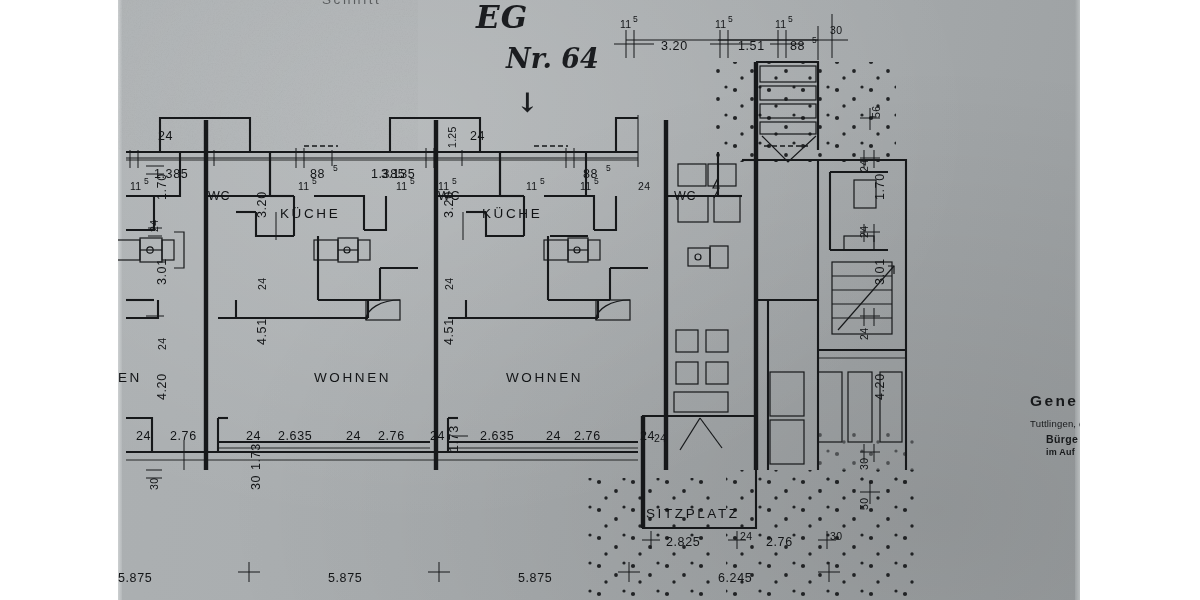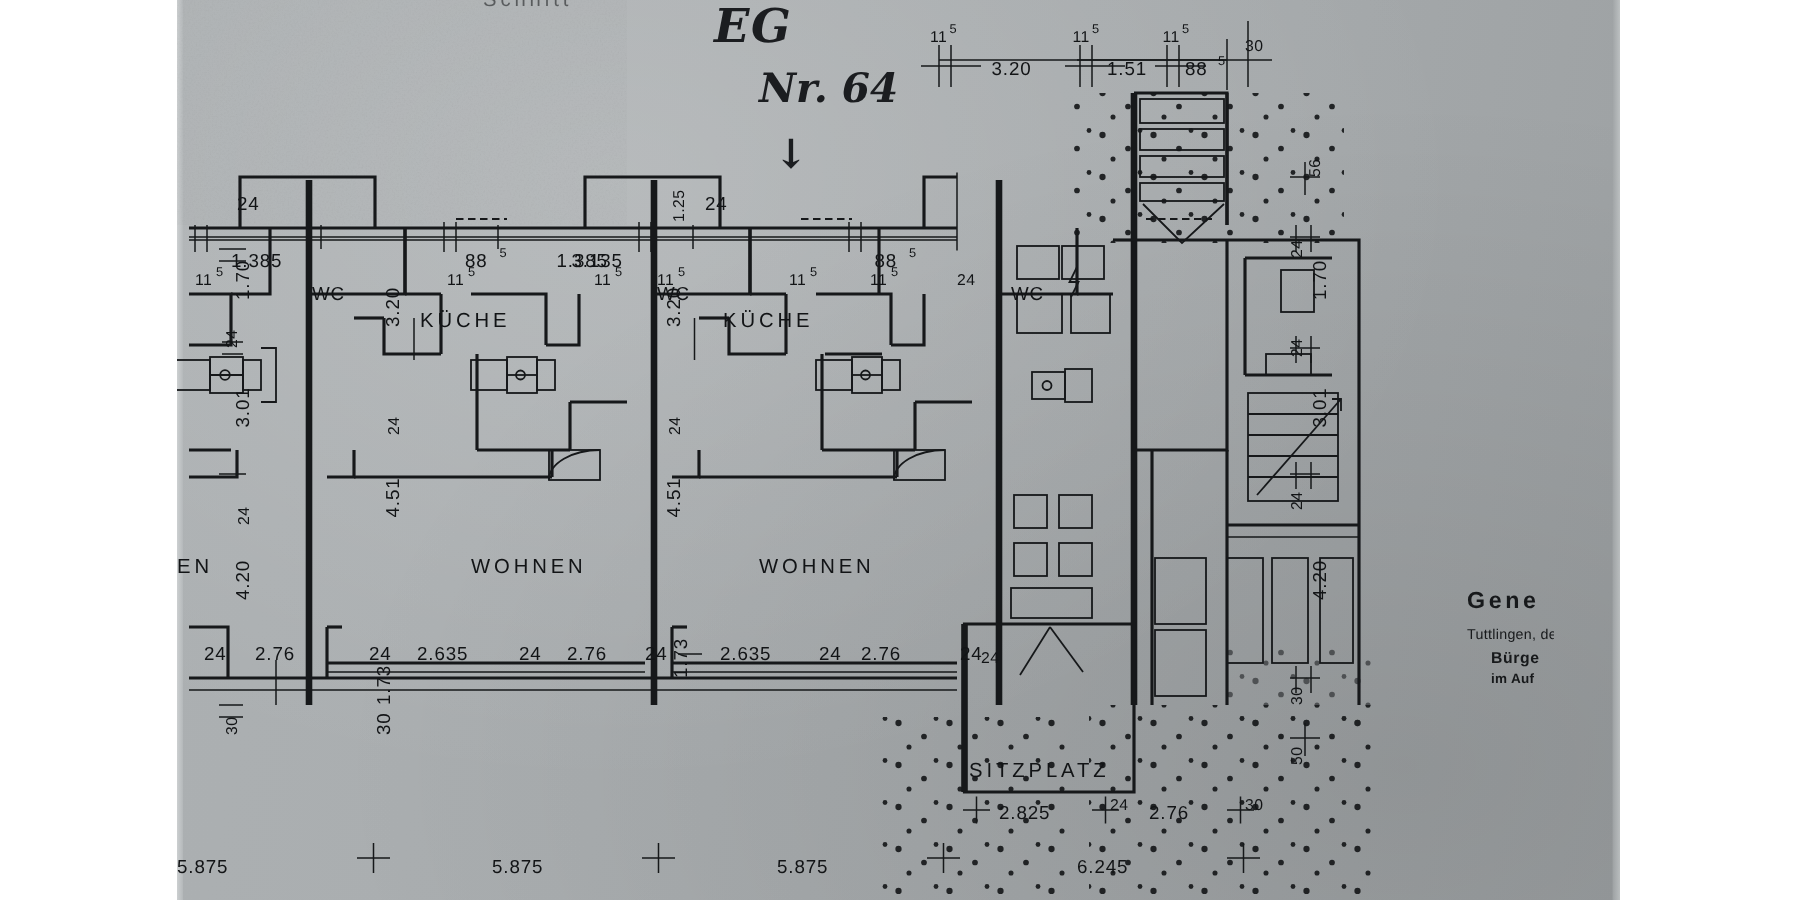--- a/index.html
+++ b/index.html
@@ -43,21 +43,21 @@
         fill:#1b1d20;font-size:31px;letter-spacing:1px;}
   .handsm{font-family:"DejaVu Serif",serif;font-style:italic;font-weight:700;
         fill:#1b1d20;font-size:27px;}
 
   
   #stamp{position:absolute;left:912px;top:392px;width:60px;color:#17191b;}
   #stamp .l1{font-size:15.5px;font-weight:700;letter-spacing:2.4px;white-space:nowrap;}
   #stamp .l2{font-size:9.5px;margin-top:8px;white-space:nowrap;letter-spacing:.2px;}
   #stamp .l3{font-size:10.5px;font-weight:700;margin-top:4px;white-space:nowrap;letter-spacing:.4px;padding-left:16px;}
   #stamp .l4{font-size:9px;font-weight:700;margin-top:2px;white-space:nowrap;letter-spacing:.2px;padding-left:16px;}
-  .clipstamp{position:absolute;left:860px;top:385px;width:58px;height:95px;overflow:hidden;}
+  .clipstamp{position:absolute;left:912px;top:385px;width:58px;height:95px;overflow:hidden;}
 </style>
 </head>
 <body>
 
 <div id="viewport">
 
   <div id="sheet">
     <div id="sheetedge"></div>
     <div id="sheetedgeR"></div>
 

